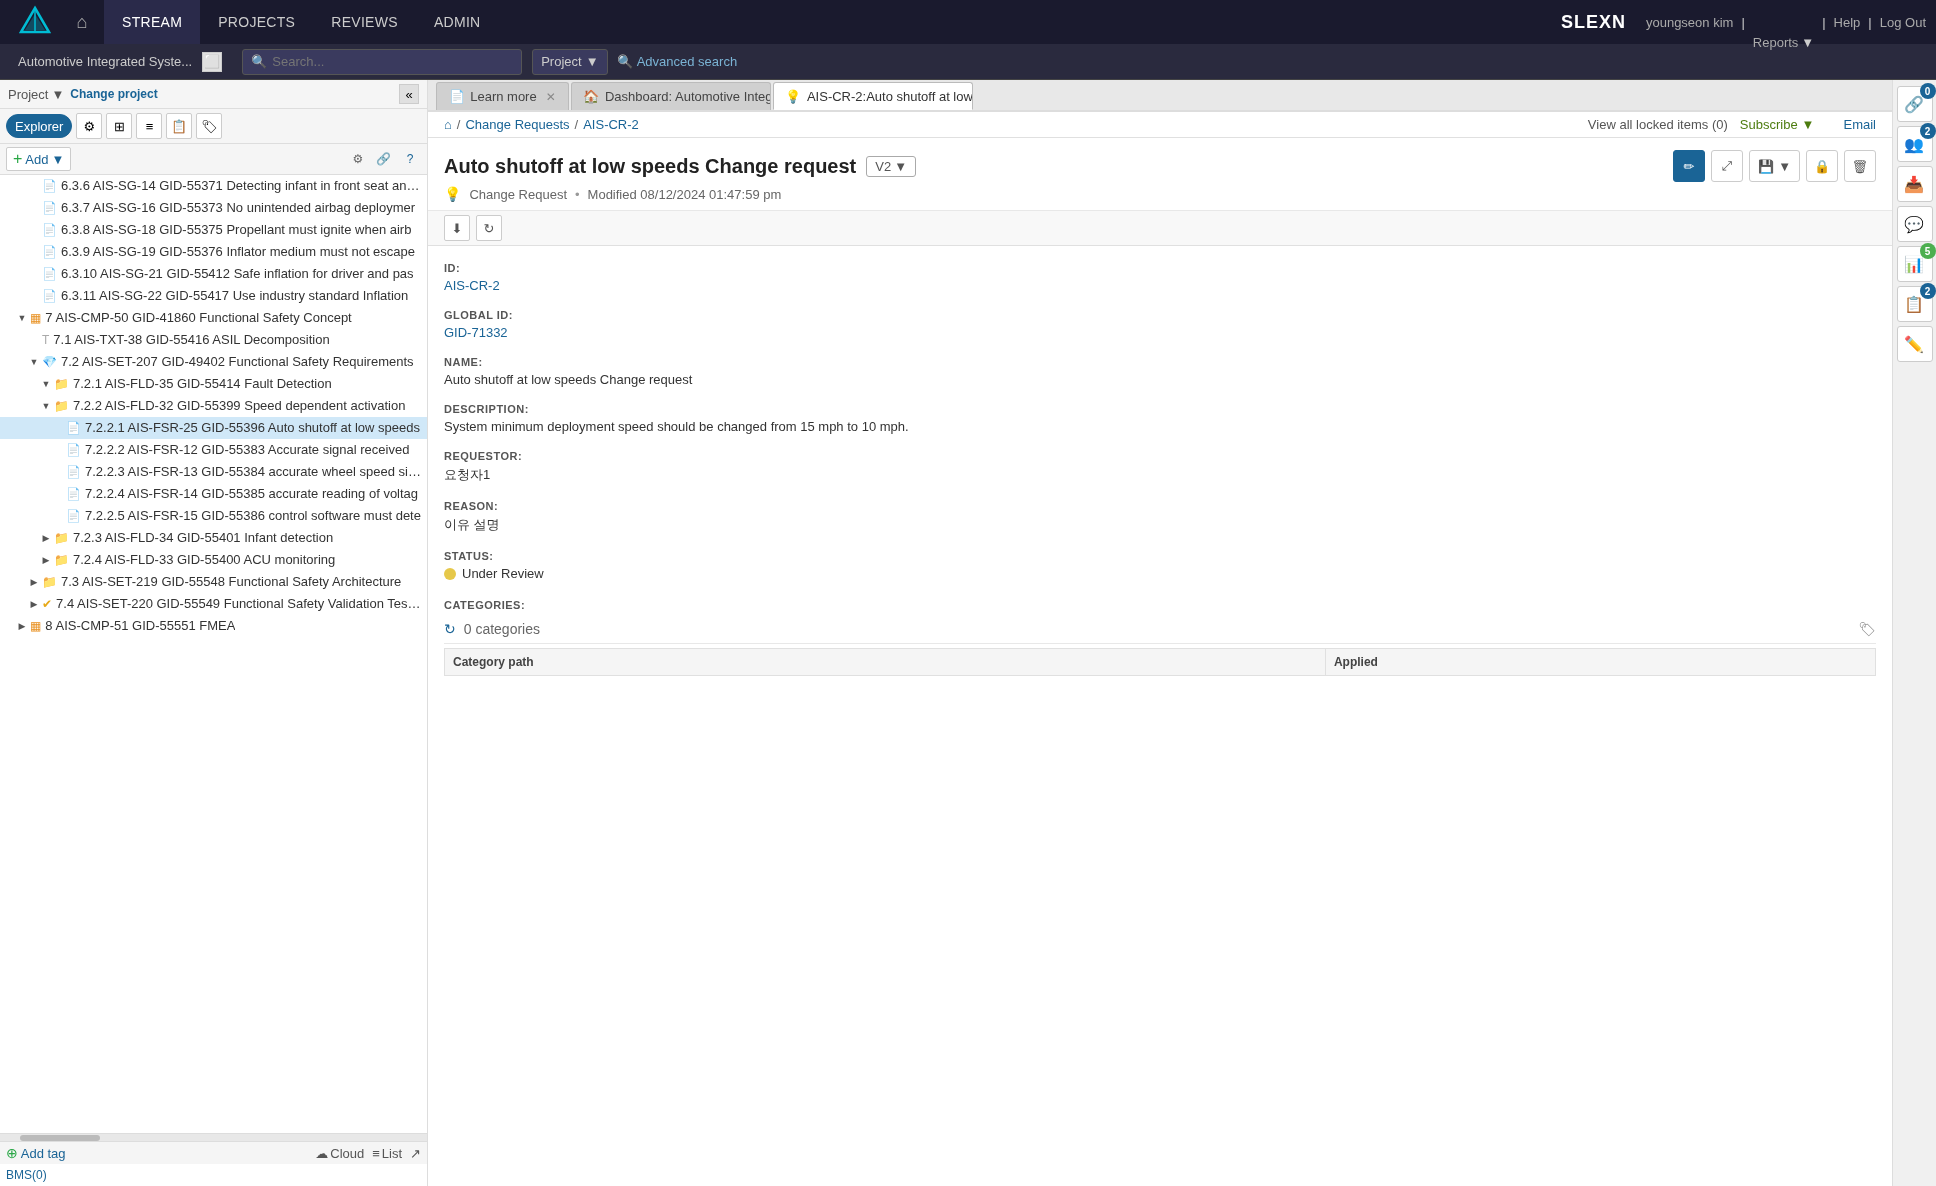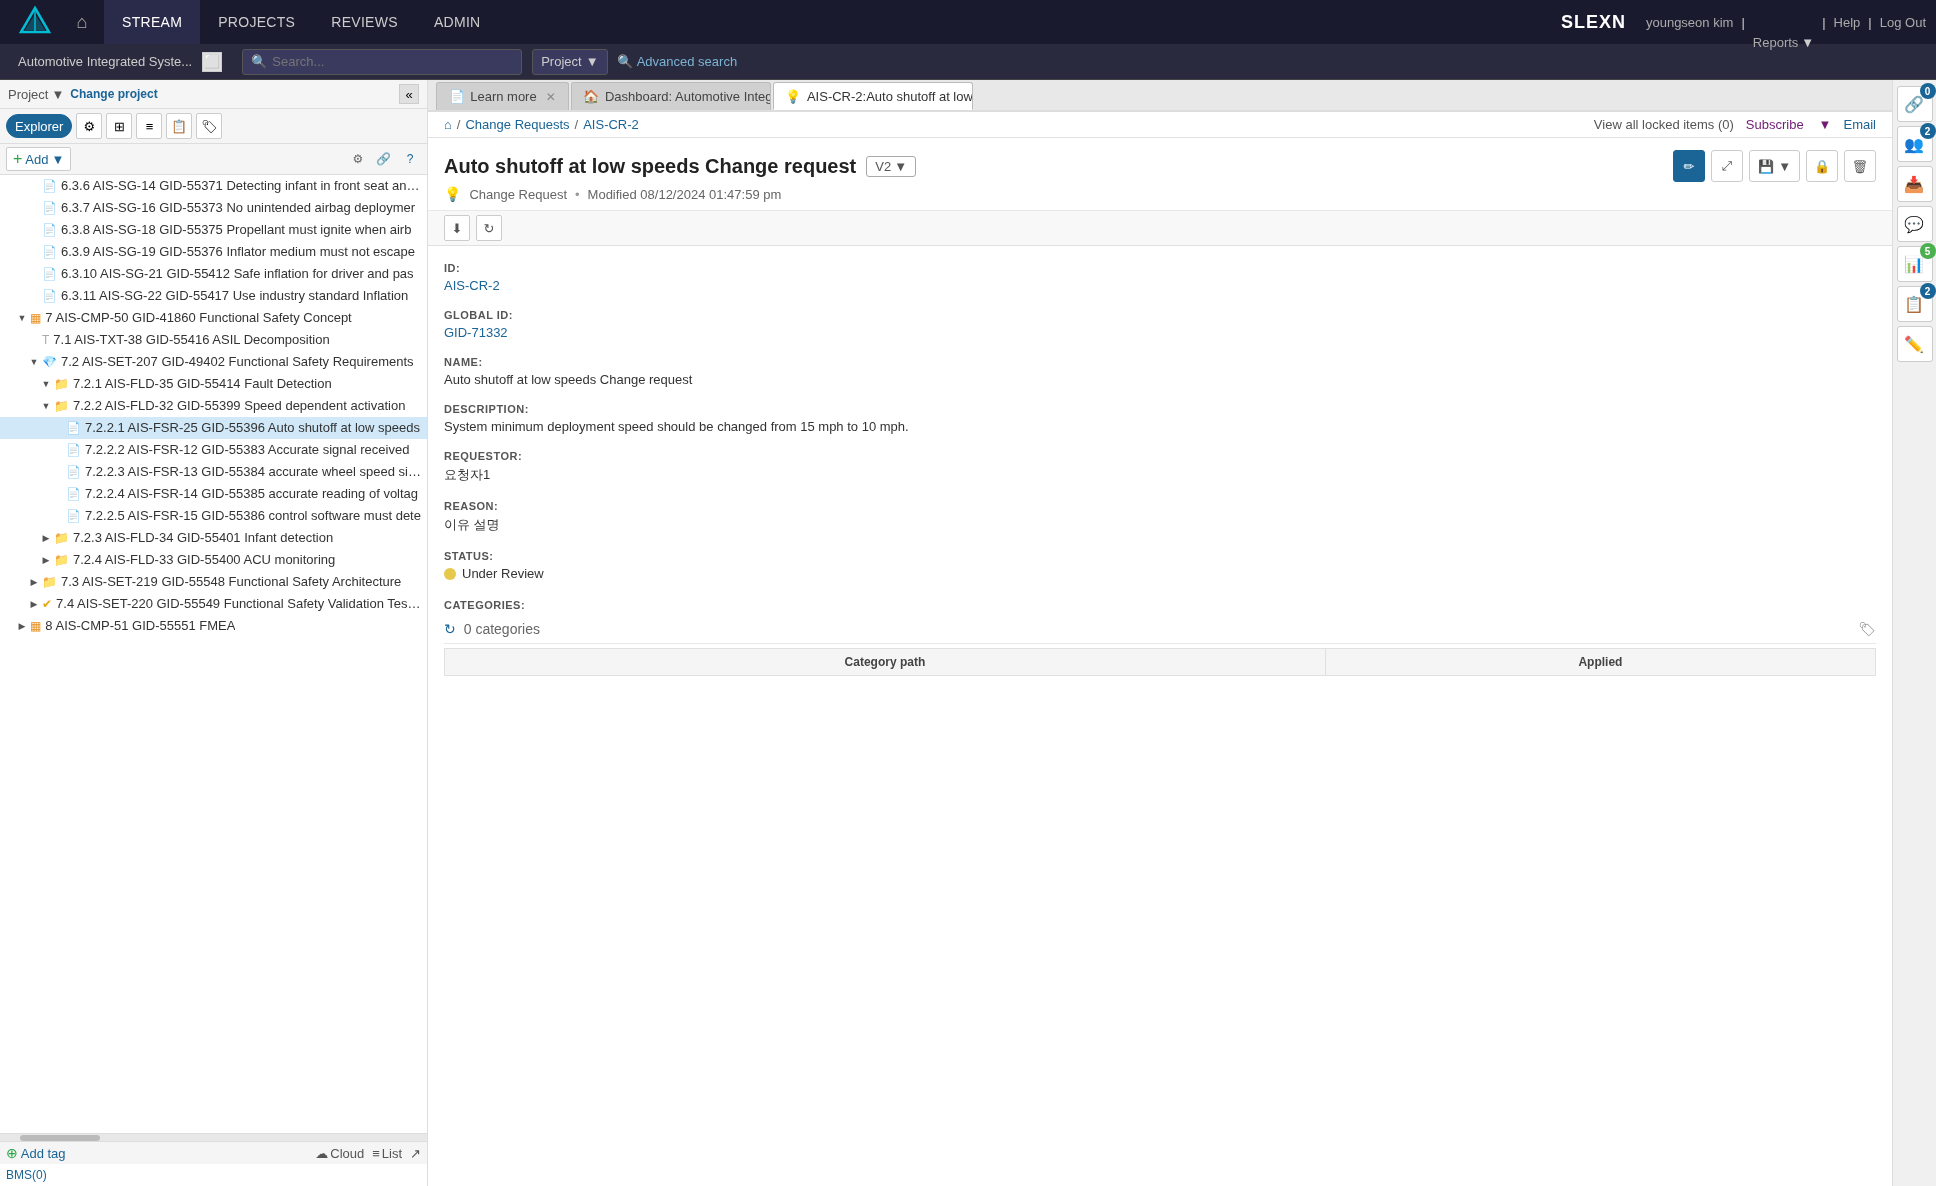--- a/index.html
+++ b/index.html
@@ -284,22 +284,22 @@
       padding: 5px 16px;
       display: flex;
       align-items: center;
       justify-content: space-between;
       font-size: 12px;
     }
     .breadcrumb { display: flex; align-items: center; gap: 5px; color: #666; }
     .breadcrumb a { color: #1a6496; text-decoration: none; cursor: pointer; }
     .breadcrumb-right { display: flex; align-items: center; gap: 12px; color: #555; font-size: 12px; }
     .locked-items { color: #555; cursor: pointer; }
-    .subscribe-btn { color: #701a75; cursor: pointer; display: flex; align-items: center; gap: 15px; }
-    .email-btn { color: #1a6496; cursor: pointer; }
+    .subscribe-btn { color: #4d7c0f; cursor: pointer; display: flex; align-items: center; gap: 4px; }
+    .email-btn { color: #1a6496; cursor: pointer; margin-left: 17px; }
 
     
     .item-header {
       background: white;
       padding: 12px 16px 8px;
       border-bottom: 1px solid #e8e8e8;
     }
     .item-title-row {
       display: flex;
       align-items: center;
@@ -410,21 +410,21 @@
     }
     .categories-bar .refresh-icon { color: #1a6496; cursor: pointer; font-size: 14px; }
     .categories-count { font-size: 14px; color: #666; }
     .tag-icon { color: #888; cursor: pointer; font-size: 14px; }
     .category-table {
       width: 100%;
       border-collapse: collapse;
       margin-top: 4px;
     }
     .category-table th {
-      text-align: center;
+      text-align: left;
       padding: 6px 8px;
       background: #f5f5f5;
       border: 1px solid #e0e0e0;
       font-size: 12px;
       font-weight: bold;
       color: #444;
       margin-left: 43px;
     }
 
     

